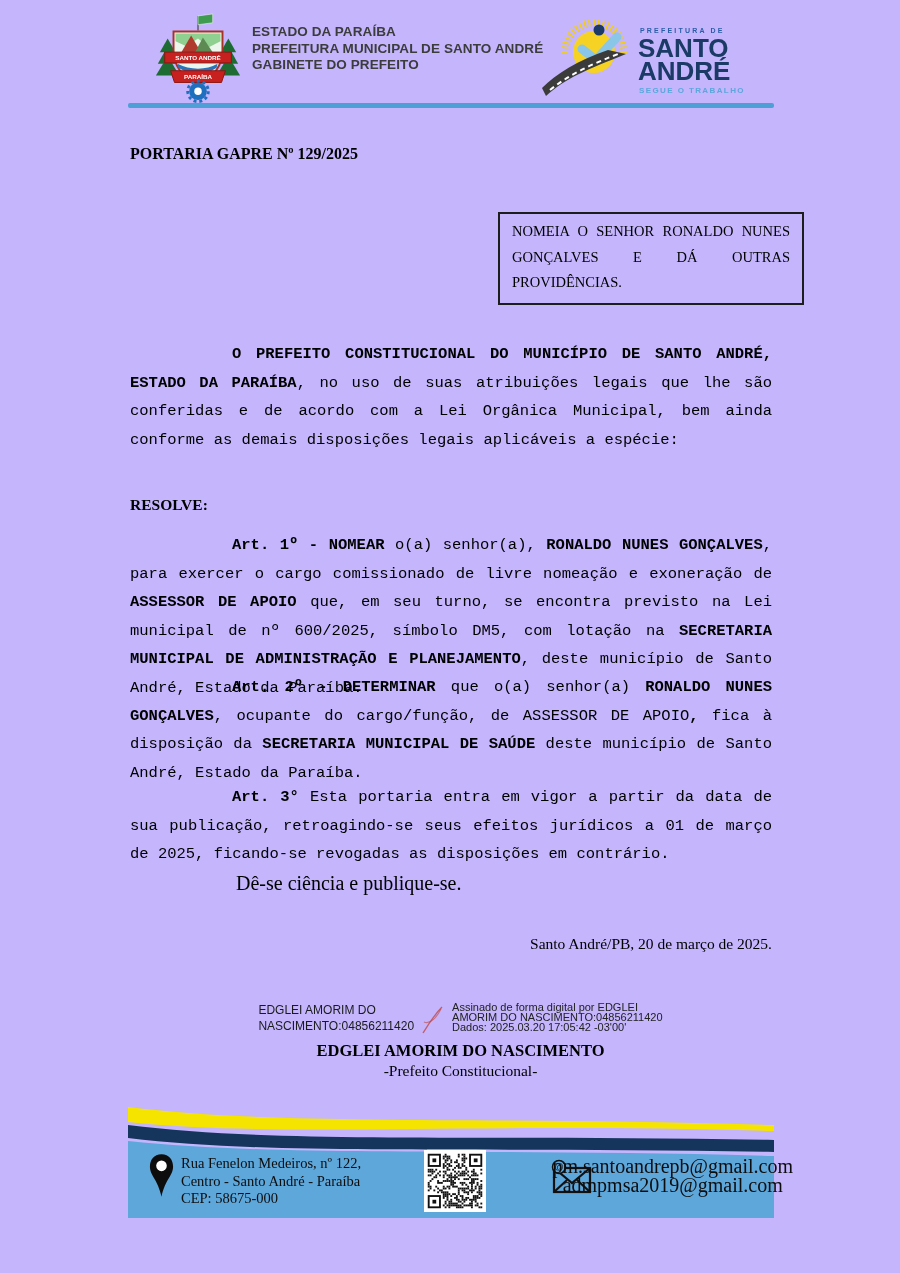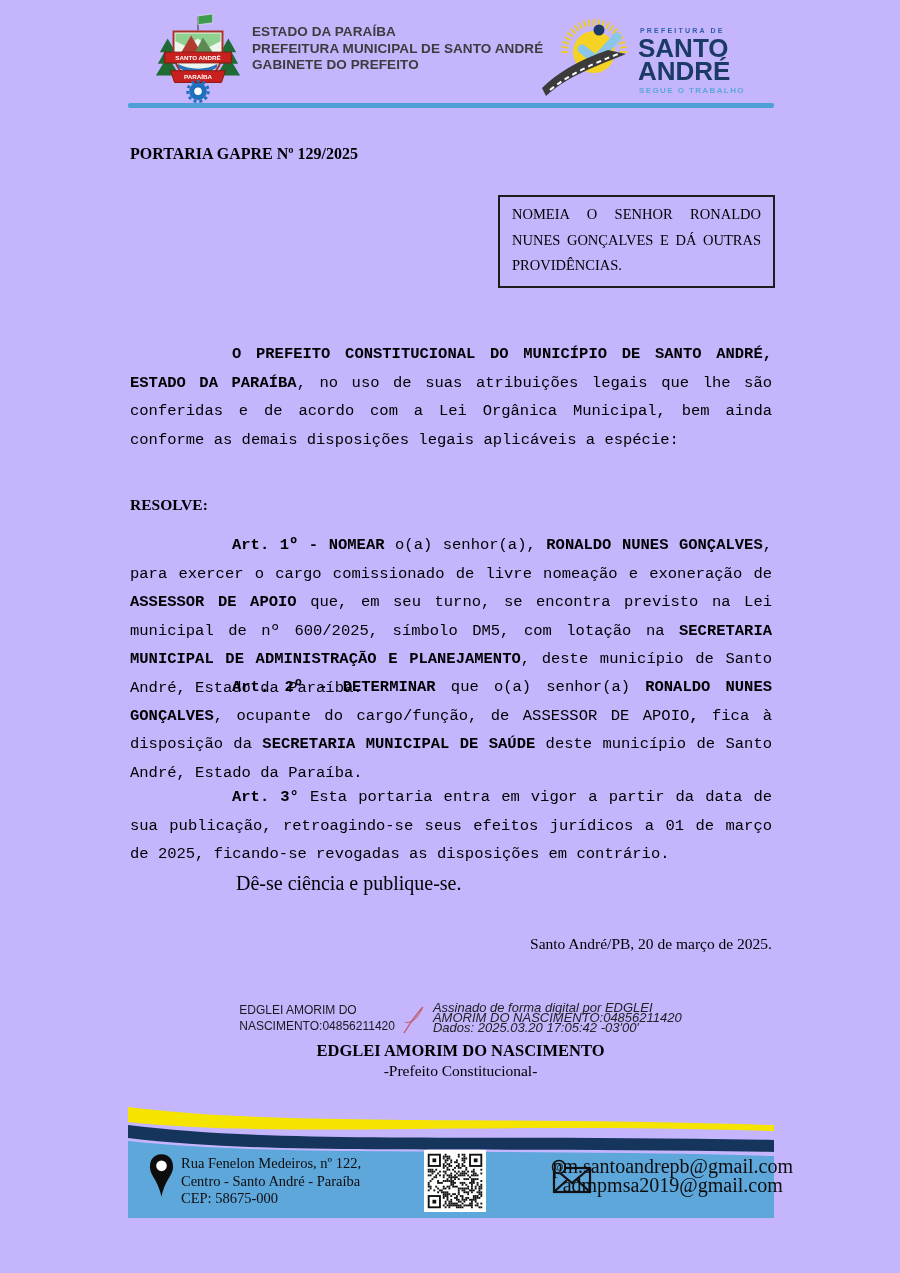--- a/index.html
+++ b/index.html
@@ -5,33 +5,33 @@
   html,body{margin:0;padding:0;background:#e8e8e8;}
   .page{position:relative;width:900px;height:1273px;background:#c4b5fd;overflow:hidden;
         font-family:"Liberation Serif",serif;color:#000;margin:0 auto;padding-left:21px;}
   .abs{position:absolute;}
   
   .org-block{left:252px;top:24px;font-family:"Liberation Sans",sans-serif;font-weight:bold;
              font-size:13.5px;line-height:16.5px;color:#3c3c3c;letter-spacing:.1px;}
   .divider{left:128px;top:103px;width:646px;height:5px;background:#4D9FD6;border-radius:2px;}
   
   .doc-title{left:130px;top:145px;font-size:16px;font-weight:bold;}
-  .summary-box{left:498px;top:195px;width:277px;box-sizing:border-box;border:2px solid #1d1d1d;
+  .summary-box{left:498px;top:212px;width:306px;box-sizing:border-box;border:2px solid #1d1d1d;
                padding:5px 12px 7px 12px;font-size:14.5px;line-height:25.5px;text-align:justify;}
   .body-par{left:130px;width:642px;font-size:15.5px;line-height:28.5px;text-align:justify;}
   .indent{text-indent:102px;font-family:Liberation Mono, monospace;}
   .resolve{left:130px;top:496px;font-size:15.5px;font-weight:bold;}
   .closing{left:130px;top:872px;padding-left:106px;font-size:20px;}
   .dateline{left:130px;top:911px;width:642px;text-align:right;font-size:15.5px;margin-top:24px;}
   
   .sig-row{left:0;right:0;top:1003px;display:flex;justify-content:center;align-items:flex-start;
            gap:7px;font-family:"Liberation Sans",sans-serif;}
   .sig-cert{font-size:12px;line-height:15.5px;color:#1a1a1a;}
   .sig-flourish{width:24px;height:30px;margin-top:2px;flex:none;}
-  .sig-details{font-size:13px;line-height:9.8px;color:#222;font-style:italic;}
+  .sig-details{font-size:11px;line-height:9.8px;color:#222;}
   .sig-name{left:0;right:0;top:1041px;text-align:center;font-weight:bold;font-size:16.5px;}
   .sig-role{left:0;right:0;top:1062px;text-align:center;font-size:15.5px;}
   
   .footer-wave{left:128px;top:1098px;width:646px;height:120px;}
   .addr-block{left:181px;top:1155px;font-size:14.5px;line-height:17.5px;color:#0d0d0d;}
   .email-block{right:128px;top:1157px;text-align:center;font-size:20px;line-height:19px;color:#0d0d0d;}
   .pin{left:148px;top:1152px;}
   .qr{left:424px;top:1149px;}
   .env{left:549px;top:1159px;}
 </style>

